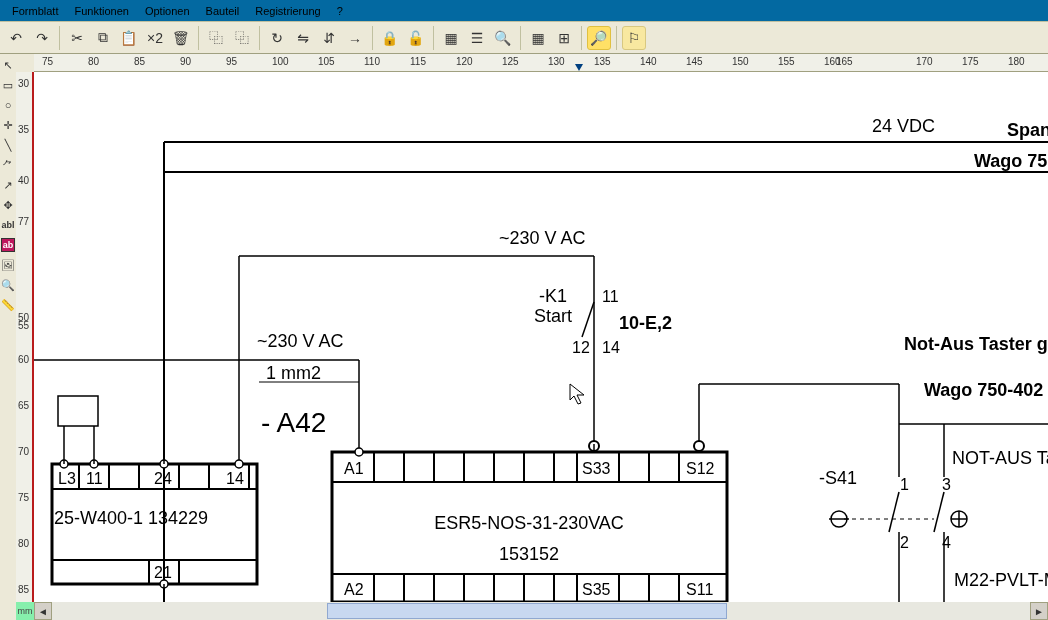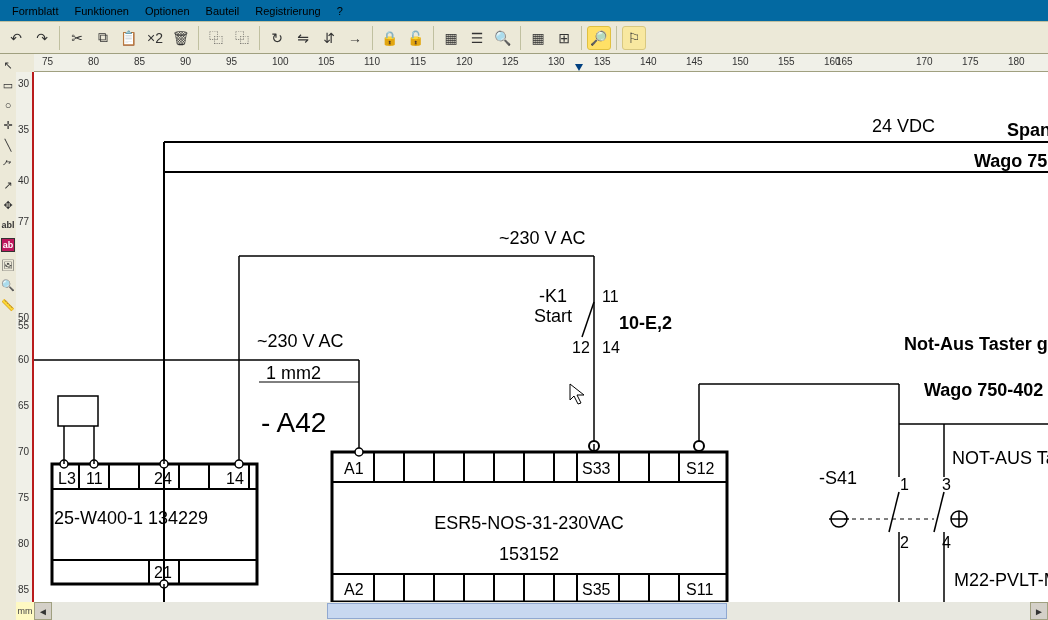--- a/index.html
+++ b/index.html
@@ -101,21 +101,21 @@
     align-items: center;
   }
   .scroll-h .arrow { width: 18px; height: 18px; background: #D4D0C8; display:flex; align-items:center; justify-content:center; font-size:10px; color:#333; border:1px solid #A0A080;}
   .scroll-h .track { flex:1; height: 18px; position: relative; background: #E8E8E0; }
   .scroll-h .thumb { position:absolute; height:16px; top:1px; background:#C8D8F0; border:1px solid #90A8D0; }
   .schematic-text { font-family: Arial, sans-serif; font-size: 18px; fill: #000; }
   .schematic-bold { font-family: Arial, sans-serif; font-size: 18px; font-weight: bold; fill: #000; }
   .schematic-big { font-family: Arial, sans-serif; font-size: 28px; fill: #000; }
   .pin-label { font-family: Arial, sans-serif; font-size: 16px; fill: #000; }
   .marker-line { stroke: #004080; stroke-width: 1; stroke-dasharray: none; }
-  .mm-lbl { position:absolute; bottom:0; left:16px; width:18px; height:18px; font-size:9px; color:#444; display:flex; align-items:center; justify-content:center; background:#fef9c3; }
+  .mm-lbl { position:absolute; bottom:0; left:16px; width:18px; height:18px; font-size:9px; color:#444; display:flex; align-items:center; justify-content:center; background:#86efac; }
 </style>
 </head>
 <body>
 
 <div class="menubar">
   <div class="menu-item">Formblatt</div>
   <div class="menu-item">Funktionen</div>
   <div class="menu-item">Optionen</div>
   <div class="menu-item">Bauteil</div>
   <div class="menu-item">Registrierung</div>

